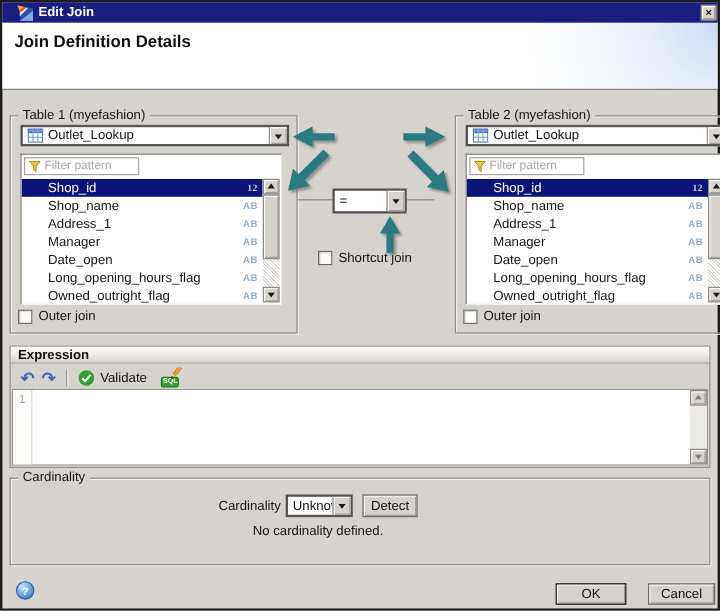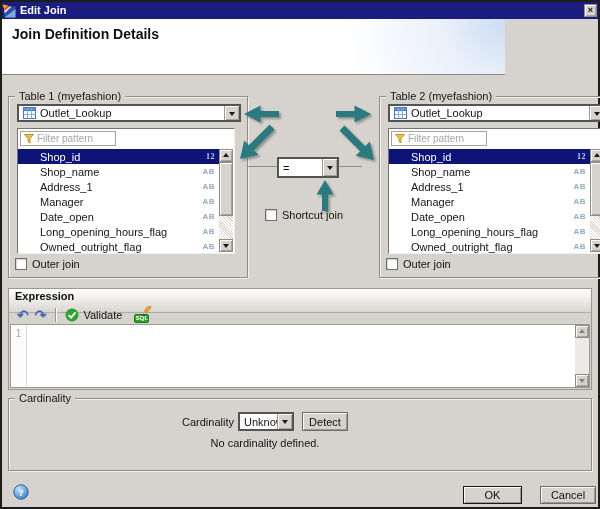--- a/index.html
+++ b/index.html
@@ -1,27 +1,27 @@
 <!DOCTYPE html>
 <html style="--titlebar-navy: #1A1C7E; --selection-navy: #0E1377; --arrow-teal: #2B7A80; --dialog-gray: #D6D3CE; --type-badge-blue: #92ACC6; --validate-green: #2FA12F; --filter-gold: #EFBE2C; --link-blue: #4668B8;"><head>
 <meta charset="utf-8">
 <style>
   html,body{margin:0;padding:0;background:#9a9a9a;}
   *{box-sizing:border-box;font-family:"Liberation Sans",sans-serif;}
   .dialog{position:relative;width:600px;height:509px;background:var(--dialog-gray,#D6D3CE);
     box-shadow:inset 0 0 0 2px #1c1c1c;overflow:hidden;}
   
   .titlebar{position:absolute;left:2px;top:2px;width:596px;height:17px;
-    background:var(--titlebar-navy,#1A1C7E);display:flex;align-items:center;padding-left:0;gap:4px;}
+    background:var(--titlebar-navy,#1A1C7E);display:flex;align-items:center;padding-left:12px;gap:4px;}
   .titlebar .title{color:#fff;font-size:11px;font-weight:bold;line-height:17px;}
   .close-btn{position:absolute;right:1px;top:2px;width:13px;height:13px;background:#D6D3CE;
     border:1px solid #8E8C86;box-shadow:inset 1px 1px 0 #FBFAF7, inset -1px -1px 0 #A5A39C;
     font-size:9px;font-weight:bold;color:#111;text-align:center;line-height:11px;cursor:default;}
   
-  .header{position:absolute;left:2px;top:19px;width:503px;height:56px;
+  .header{position:absolute;left:2px;top:19px;width:596px;height:56px;
     background:radial-gradient(circle at 100% 0,#CBDCF2 0,#E9F0FA 60px,#FFFFFF 160px);
     border-bottom:1px solid #8A8880;}
   .header h1{margin:0;position:absolute;left:10px;top:7px;font-size:14px;font-weight:bold;color:#101010;}
   
   .group{position:absolute;border:1px solid #908E88;
     box-shadow:inset 1px 1px 0 #F2F0EB, 1px 1px 0 #F2F0EB;}
   .group-label{position:absolute;top:-8px;left:6px;background:var(--dialog-gray,#D6D3CE);
     padding:0 4px;font-size:11px;color:#161616;line-height:14px;}
   
   .combo{background:#fff;border:2px solid #5355524;border:2px solid #535552;display:flex;align-items:center;}
@@ -60,21 +60,21 @@
   
   .check{position:absolute;display:flex;align-items:center;gap:5px;font-size:11px;color:#141414;cursor:default;}
   .cb{width:12px;height:12px;background:#fff;border:1px solid #6E6C66;
     box-shadow:inset 1px 1px 1px rgba(0,0,0,.18);display:inline-block;}
   
   .callout{position:absolute;filter:drop-shadow(2px 2px 1px rgba(90,90,90,.55));}
   .callout polygon{fill:var(--arrow-teal,#2B7A80);}
   .join-line{position:absolute;left:248px;top:166px;width:114px;height:1px;background:#8F8D87;}
   
   .expr{position:absolute;left:8px;top:288px;width:584px;height:102px;border:1px solid #9A9890;background:var(--dialog-gray,#D6D3CE);}
-  .expr-header{position:absolute;left:0;top:0;right:0;height:24px;
+  .expr-header{position:absolute;left:0;top:0;right:0;height:14px;
     background:linear-gradient(#FFFFFF,#D9D6D1);border-bottom:1px solid #AEACA6;
     font-size:11px;font-weight:bold;color:#111;line-height:15px;padding-left:6px;}
   .expr-toolbar{position:absolute;left:0;top:16px;right:0;height:19px;display:flex;align-items:center;padding-left:8px;gap:6px;}
   .tb-glyph{font-size:14px;font-weight:bold;color:var(--link-blue,#4668B8);line-height:16px;cursor:default;}
   .tb-sep{width:1px;height:14px;background:#9A9890;box-shadow:1px 0 0 #FBFAF7;margin:0 3px;}
   .validate{display:flex;align-items:center;gap:4px;font-size:11px;color:#141414;cursor:default;}
   .sql-btn{position:relative;width:18px;height:17px;margin-left:6px;cursor:default;}
   .sql-badge{position:absolute;left:0;bottom:0;width:15px;height:9px;background:var(--validate-green,#2FA12F);
     border:1px solid #1C7A1C;border-radius:2px;color:#fff;font-size:6px;font-weight:bold;text-align:center;line-height:7px;}
   .pencil{position:absolute;right:0;top:0;}

